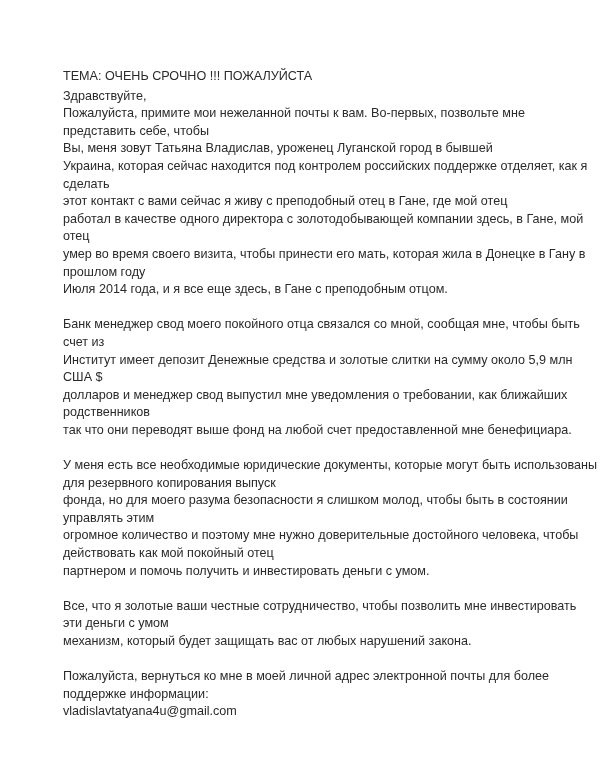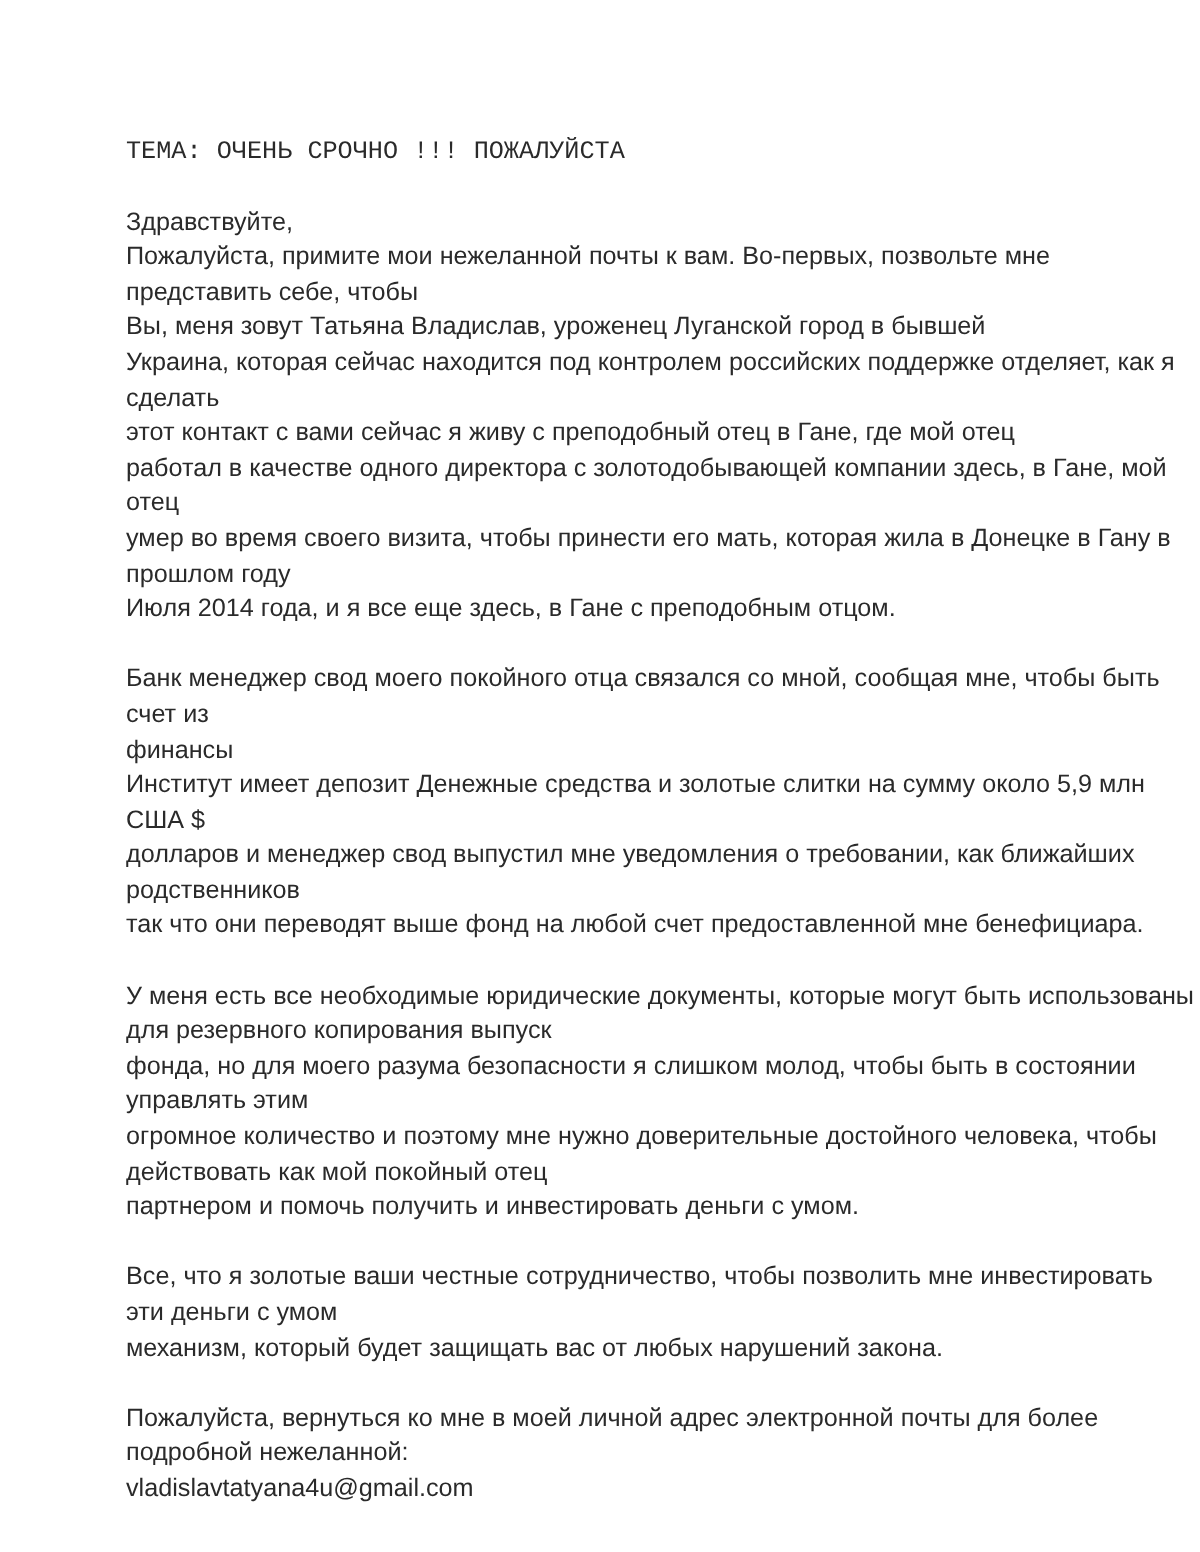--- a/index.html
+++ b/index.html
@@ -4,21 +4,21 @@
 <style>
   html, body { margin:0; padding:0; background:#ffffff; }
   body { width:600px; height:776px; overflow:hidden; position:relative; }
   .page {
     position:absolute; left:63px; top:68px; width:520px;
     font-family:"Liberation Sans", sans-serif; font-size:12.6px;
     line-height:17.6px; color:#2a2a2a;
   }
   .line { white-space:nowrap; height:17.6px; }
   .gap { height:17.6px; }
-  .title { margin-bottom:17px;font-family:Liberation Mono, monospace; }
+  .title { margin-bottom:2px; }
 </style>
 </head>
 <body>
 
 <div class="page">
   <div class="line title">ТЕМА: ОЧЕНЬ СРОЧНО !!! ПОЖАЛУЙСТА</div>
   <div class="line">Здравствуйте,</div>
 
   <div>
     <div class="line">Пожалуйста, примите мои нежеланной почты к вам. Во-первых, позвольте мне</div>
@@ -31,21 +31,20 @@
     <div class="line">отец</div>
     <div class="line">умер во время своего визита, чтобы принести его мать, которая жила в Донецке в Гану в</div>
     <div class="line">прошлом году</div>
     <div class="line">Июля 2014 года, и я все еще здесь, в Гане с преподобным отцом.</div>
   </div>
   <div class="gap"></div>
 
   <div>
     <div class="line">Банк менеджер свод моего покойного отца связался со мной, сообщая мне, чтобы быть</div>
     <div class="line">счет из</div>
-    <div class="line">финансы</div>
     <div class="line">Институт имеет депозит Денежные средства и золотые слитки на сумму около 5,9 млн</div>
     <div class="line">США $</div>
     <div class="line">долларов и менеджер свод выпустил мне уведомления о требовании, как ближайших</div>
     <div class="line">родственников</div>
     <div class="line">так что они переводят выше фонд на любой счет предоставленной мне бенефициара.</div>
   </div>
   <div class="gap"></div>
 
   <div>
     <div class="line">У меня есть все необходимые юридические документы, которые могут быть использованы</div>
@@ -60,17 +59,17 @@
 
   <div>
     <div class="line">Все, что я золотые ваши честные сотрудничество, чтобы позволить мне инвестировать</div>
     <div class="line">эти деньги с умом</div>
     <div class="line">механизм, который будет защищать вас от любых нарушений закона.</div>
   </div>
   <div class="gap"></div>
 
   <div>
     <div class="line">Пожалуйста, вернуться ко мне в моей личной адрес электронной почты для более</div>
-    <div class="line">подробной нежеланной:</div>
+    <div class="line">поддержке информации:</div>
     <div class="line">vladislavtatyana4u@gmail.com</div>
   </div>
 
 </div>
 
 </body></html>

